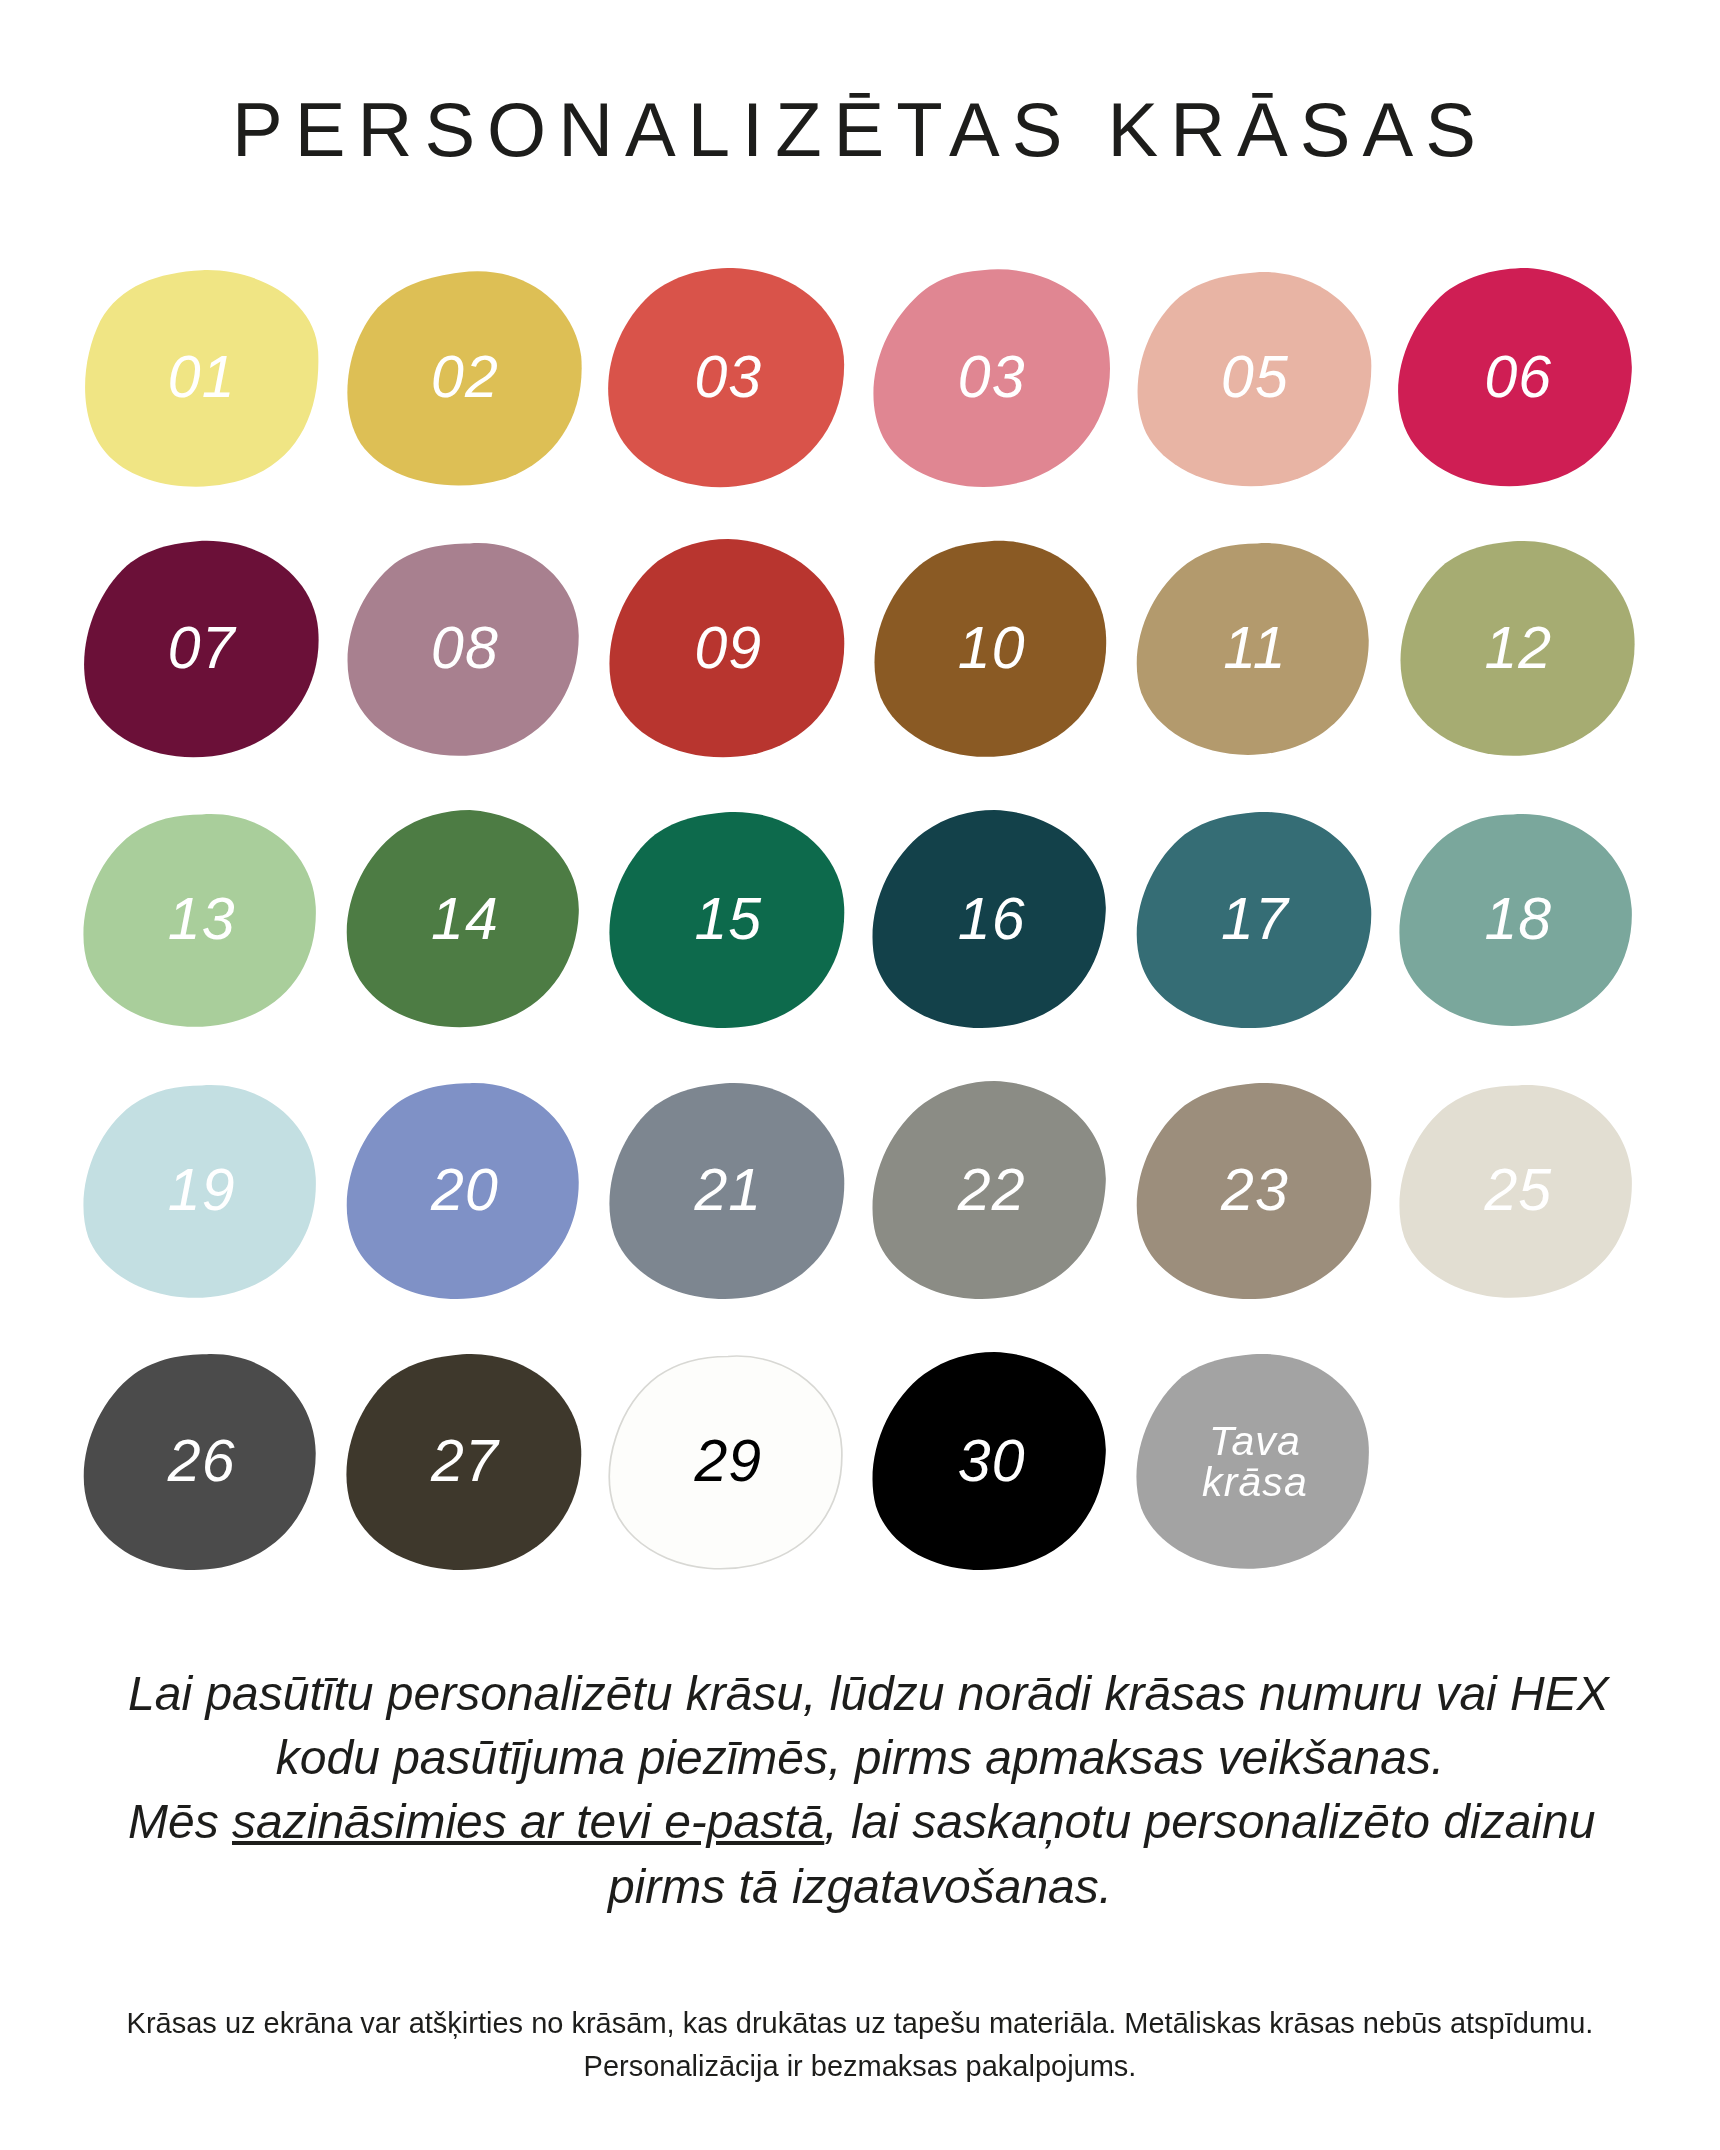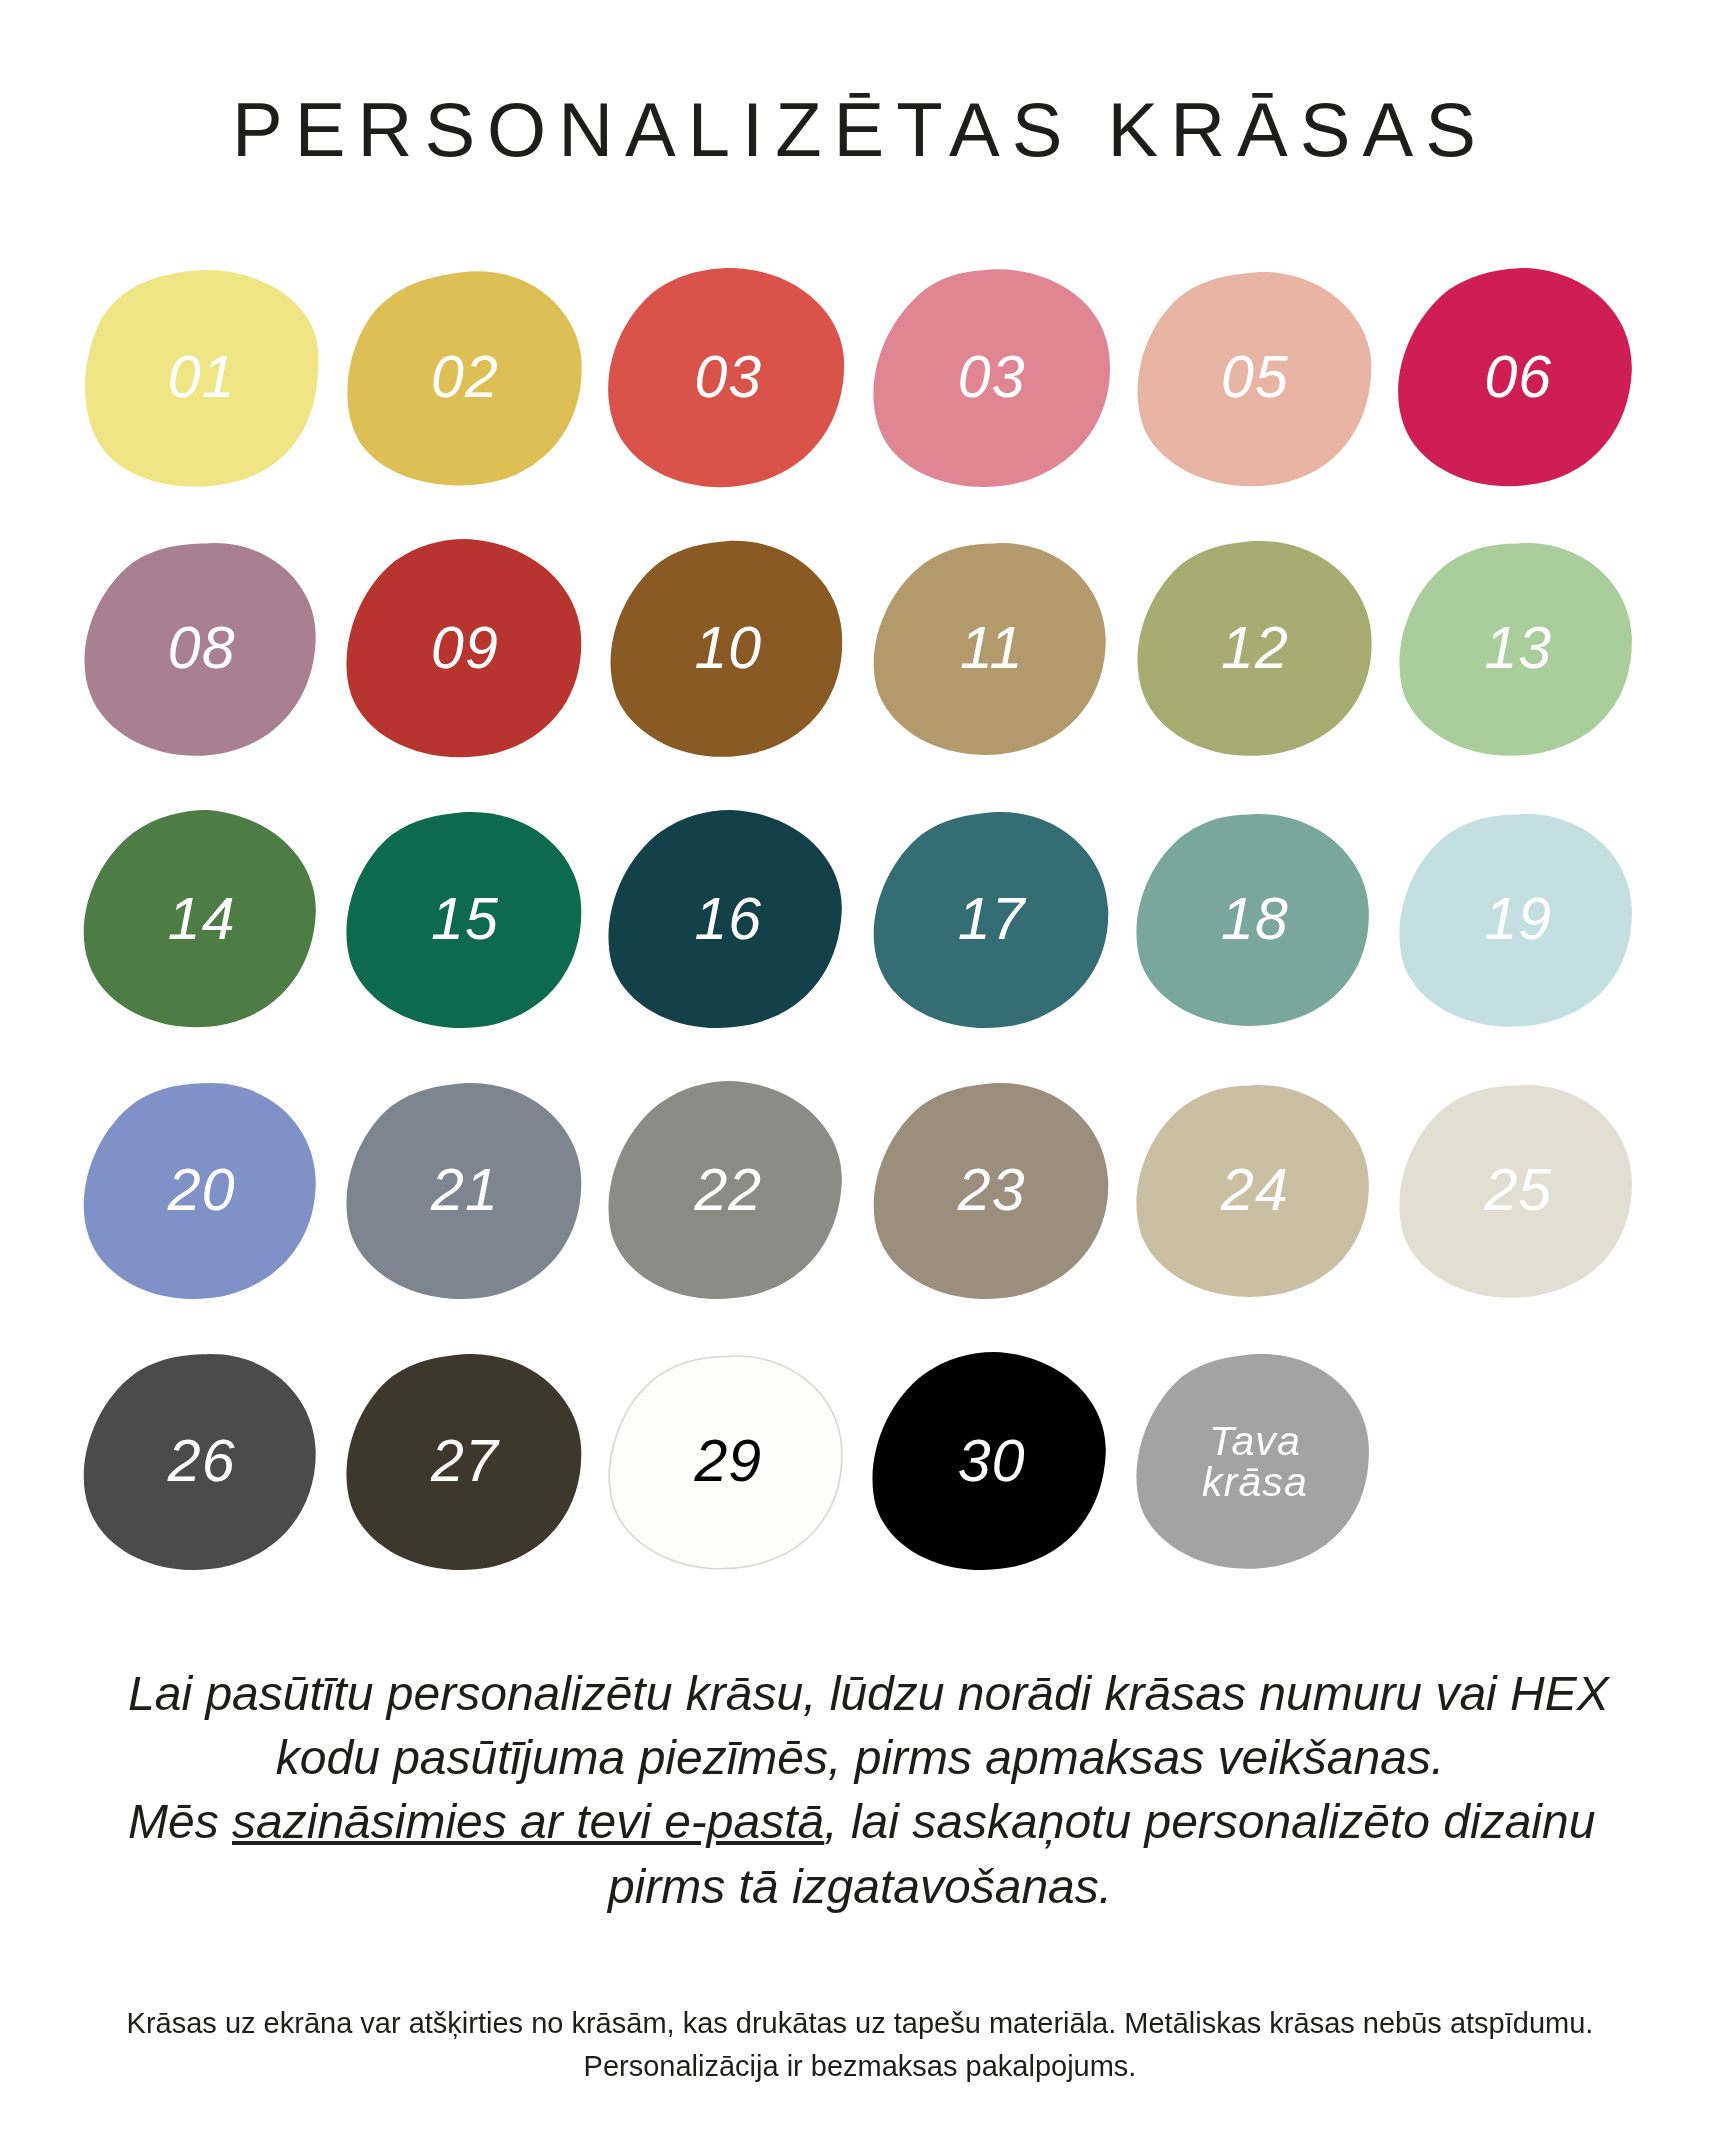--- a/index.html
+++ b/index.html
@@ -142,20 +142,26 @@
       <span class="swatch-label">05</span>
     </div>
 
     <div class="swatch">
       <svg class="blob" viewBox="0 0 100 100" preserveAspectRatio="none">
           <path d="M54 0 C80 2 98 22 97 47 C96 72 82 93 58 98 C34 103 10 92 3 72 C-4 52 4 26 20 11 C30 3 42 0 54 0 Z" fill="#cf1e54"></path>
         </svg>
       <span class="swatch-label">06</span>
     </div>
 
+    <div class="swatch">
+      <svg class="blob" viewBox="0 0 100 100" preserveAspectRatio="none">
+          <path d="M48 1 C73 -1 96 16 98 41 C100 67 86 90 62 97 C38 104 12 94 4 74 C-3 54 4 27 19 12 C28 4 38 2 48 1 Z" fill="#6b1038"></path>
+        </svg>
+      <span class="swatch-label">07</span>
+    </div>
 
     <div class="swatch">
       <svg class="blob" viewBox="0 0 100 100" preserveAspectRatio="none">
           <path d="M52 2 C76 0 97 19 97 44 C97 69 84 91 60 97 C36 103 11 91 4 71 C-3 51 5 25 21 11 C30 4 41 2 52 2 Z" fill="#a8808f"></path>
         </svg>
       <span class="swatch-label">08</span>
     </div>
 
     <div class="swatch">
       <svg class="blob" viewBox="0 0 100 100" preserveAspectRatio="none">
@@ -255,26 +261,20 @@
       <span class="swatch-label">22</span>
     </div>
 
     <div class="swatch">
       <svg class="blob" viewBox="0 0 100 100" preserveAspectRatio="none">
           <path d="M50 1 C76 -1 97 19 98 45 C99 71 84 92 59 98 C34 103 9 91 3 70 C-3 50 6 24 21 11 C30 4 40 2 50 1 Z" fill="#9c8e7c"></path>
         </svg>
       <span class="swatch-label">23</span>
     </div>
 
-    <div class="swatch">
-      <svg class="blob" viewBox="0 0 100 100" preserveAspectRatio="none">
-          <path d="M48 2 C74 0 96 20 97 45 C98 71 84 92 59 97 C34 102 10 90 3 70 C-3 50 5 24 21 11 C30 4 39 2 48 2 Z" fill="#cbbfa3"></path>
-        </svg>
-      <span class="swatch-label">24</span>
-    </div>
 
     <div class="swatch">
       <svg class="blob" viewBox="0 0 100 100" preserveAspectRatio="none">
           <path d="M50 2 C75 0 96 19 97 44 C98 70 85 91 60 97 C35 103 10 91 3 71 C-3 51 5 24 21 11 C30 4 40 2 50 2 Z" fill="#e2ded2"></path>
         </svg>
       <span class="swatch-label">25</span>
     </div>
 
     <div class="swatch">
       <svg class="blob" viewBox="0 0 100 100" preserveAspectRatio="none">

